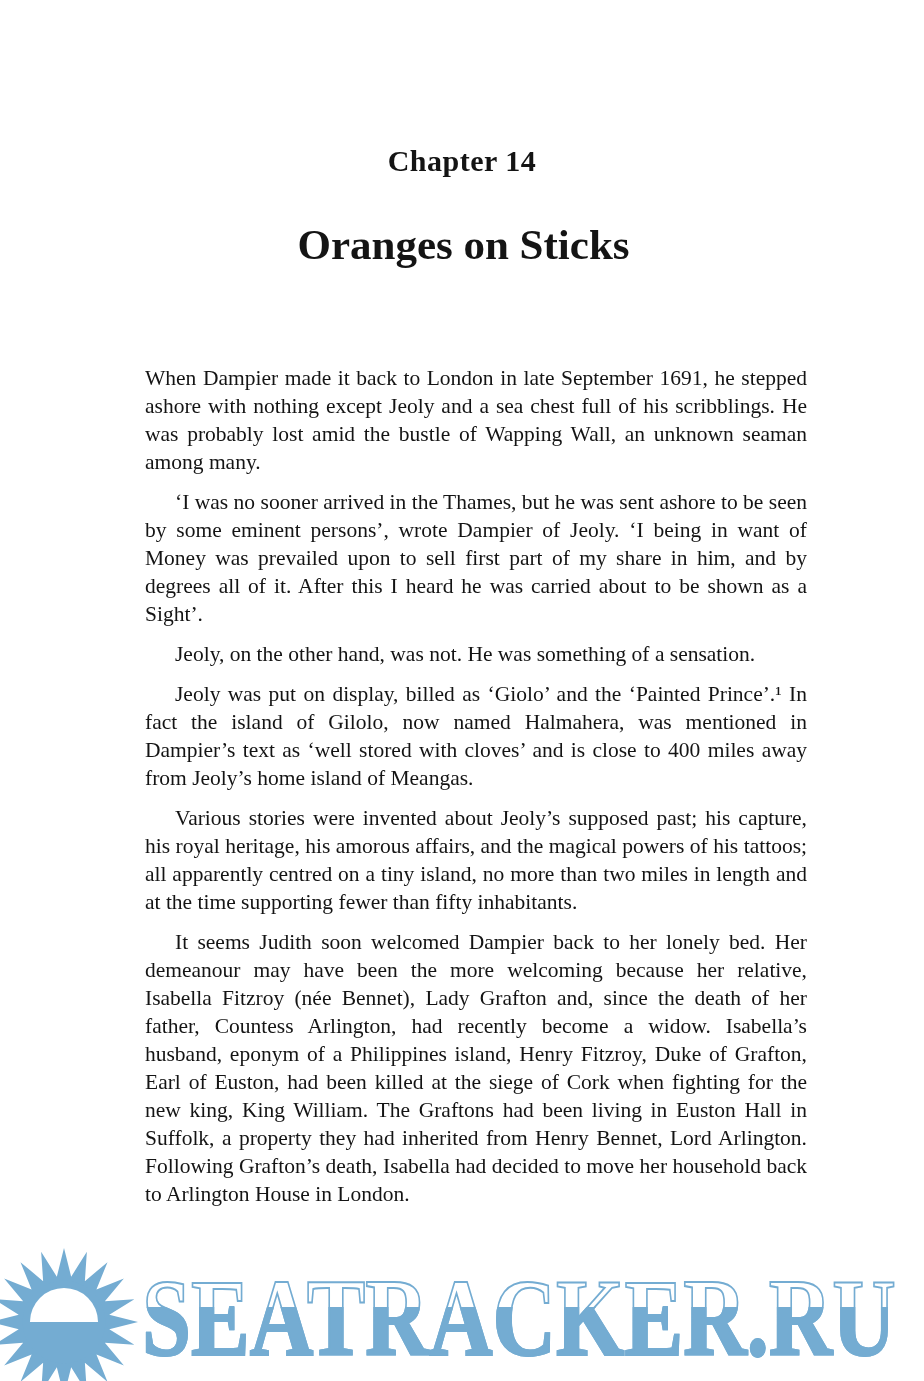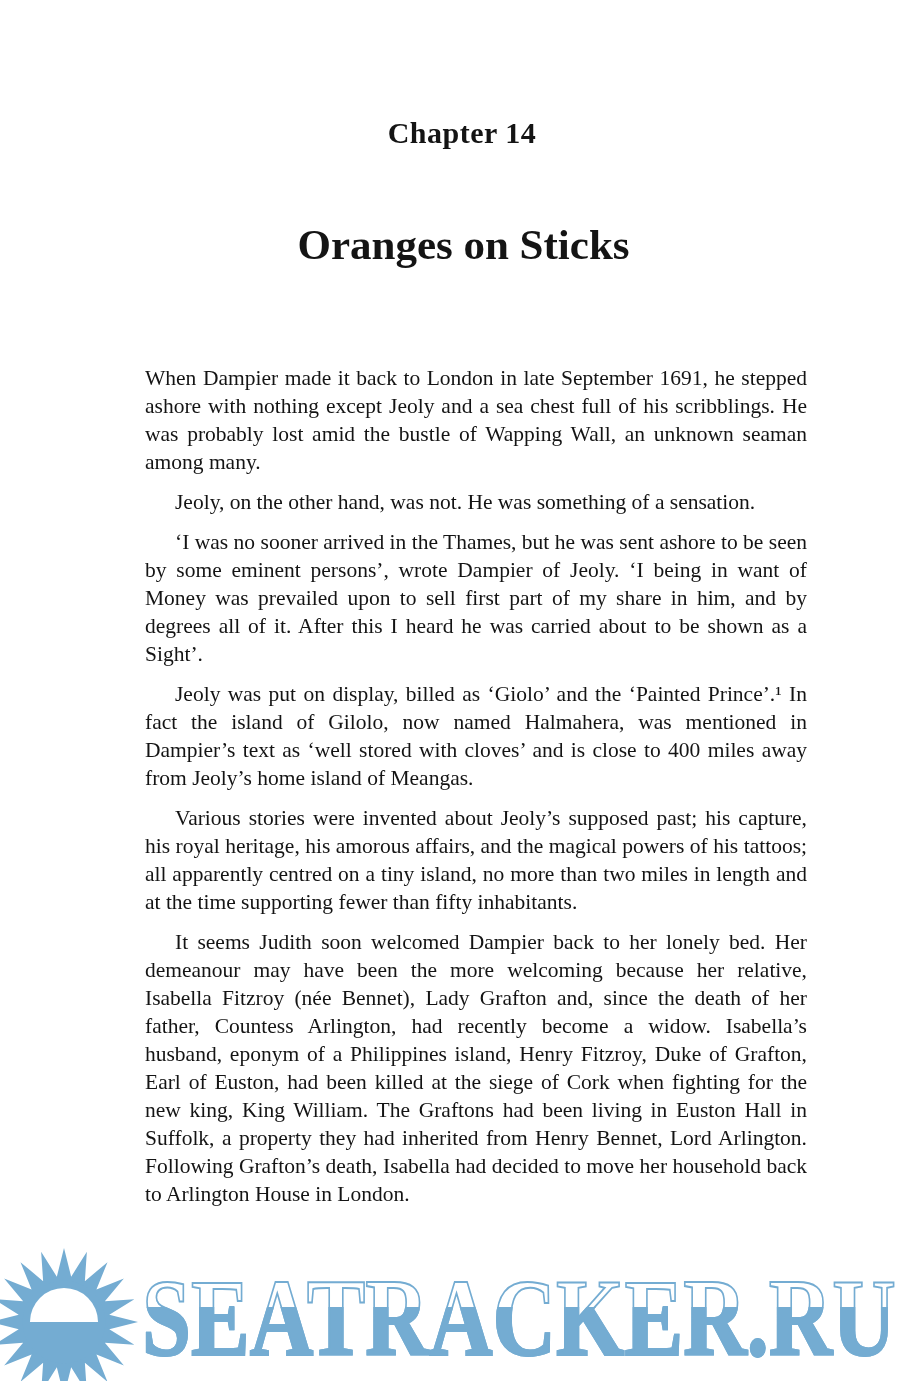--- a/index.html
+++ b/index.html
@@ -8,21 +8,21 @@
     width: 924px;
     height: 1381px;
     margin: 0 auto;
     background: #ffffff;
     overflow: hidden;
     font-family: "Liberation Serif", serif;
     color: #141414;
   }
   .chapter-heading {
     position: absolute;
-    top: 116px;
+    top: 144px;
     left: 0; right: 0;
     text-align: center;
     font-size: 30px;
     font-weight: bold;
     letter-spacing: 0.5px;
   }
   .book-title {
     position: absolute;
     top: 220px;
     left: 3px; right: 0;
@@ -94,22 +94,22 @@
 <body>
 
 <div class="page">
 
   <div class="chapter-heading">Chapter 14</div>
 
   <div class="book-title">Oranges on Sticks</div>
 
   <div class="body-text">
     <p class="no-indent">When Dampier made it back to London in late September 1691, he stepped ashore with nothing except Jeoly and a sea chest full of his scribblings. He was probably lost amid the bustle of Wapping Wall, an unknown seaman among many.</p>
+    <p>‘I was no sooner arrived in the Thames, but he was sent ashore to be seen by some eminent persons’, wrote Dampier of Jeoly. ‘I being in want of Money was prevailed upon to sell first part of my share in him, and by degrees all of it. After this I heard he was carried about to be shown as a Sight’.</p>
     <p>Jeoly, on the other hand, was not. He was something of a sensation.</p>
-    <p>‘I was no sooner arrived in the Thames, but he was sent ashore to be seen by some eminent persons’, wrote Dampier of Jeoly. ‘I being in want of Money was prevailed upon to sell first part of my share in him, and by degrees all of it. After this I heard he was carried about to be shown as a Sight’.</p>
     <p>Jeoly was put on display, billed as ‘Giolo’ and the ‘Painted Prince’.¹ In fact the island of Gilolo, now named Halmahera, was mentioned in Dampier’s text as ‘well stored with cloves’ and is close to 400 miles away from Jeoly’s home island of Meangas.</p>
     <p>Various stories were invented about Jeoly’s supposed past; his capture, his royal heritage, his amorous affairs, and the magical powers of his tattoos; all apparently centred on a tiny island, no more than two miles in length and at the time supporting fewer than fifty inhabitants.</p>
     <p>It seems Judith soon welcomed Dampier back to her lonely bed. Her demeanour may have been the more welcoming because her relative, Isabella Fitzroy (née Bennet), Lady Grafton and, since the death of her father, Countess Arlington, had recently become a widow. Isabella’s husband, eponym of a Philippines island, Henry Fitzroy, Duke of Grafton, Earl of Euston, had been killed at the siege of Cork when fighting for the new king, King William. The Graftons had been living in Euston Hall in Suffolk, a property they had inherited from Henry Bennet, Lord Arlington. Following Grafton’s death, Isabella had decided to move her household back to Arlington House in London.</p>
   </div>
 
   <div class="watermark">
     <span class="wm-sun">
       <svg viewBox="0 0 200 200" width="148" height="148" aria-hidden="true">
         <polygon fill="#74acd2" points="
           200.0,100.0 161.2,109.7 195.1,130.9 155.2,128.2 180.9,158.8 143.8,143.8

